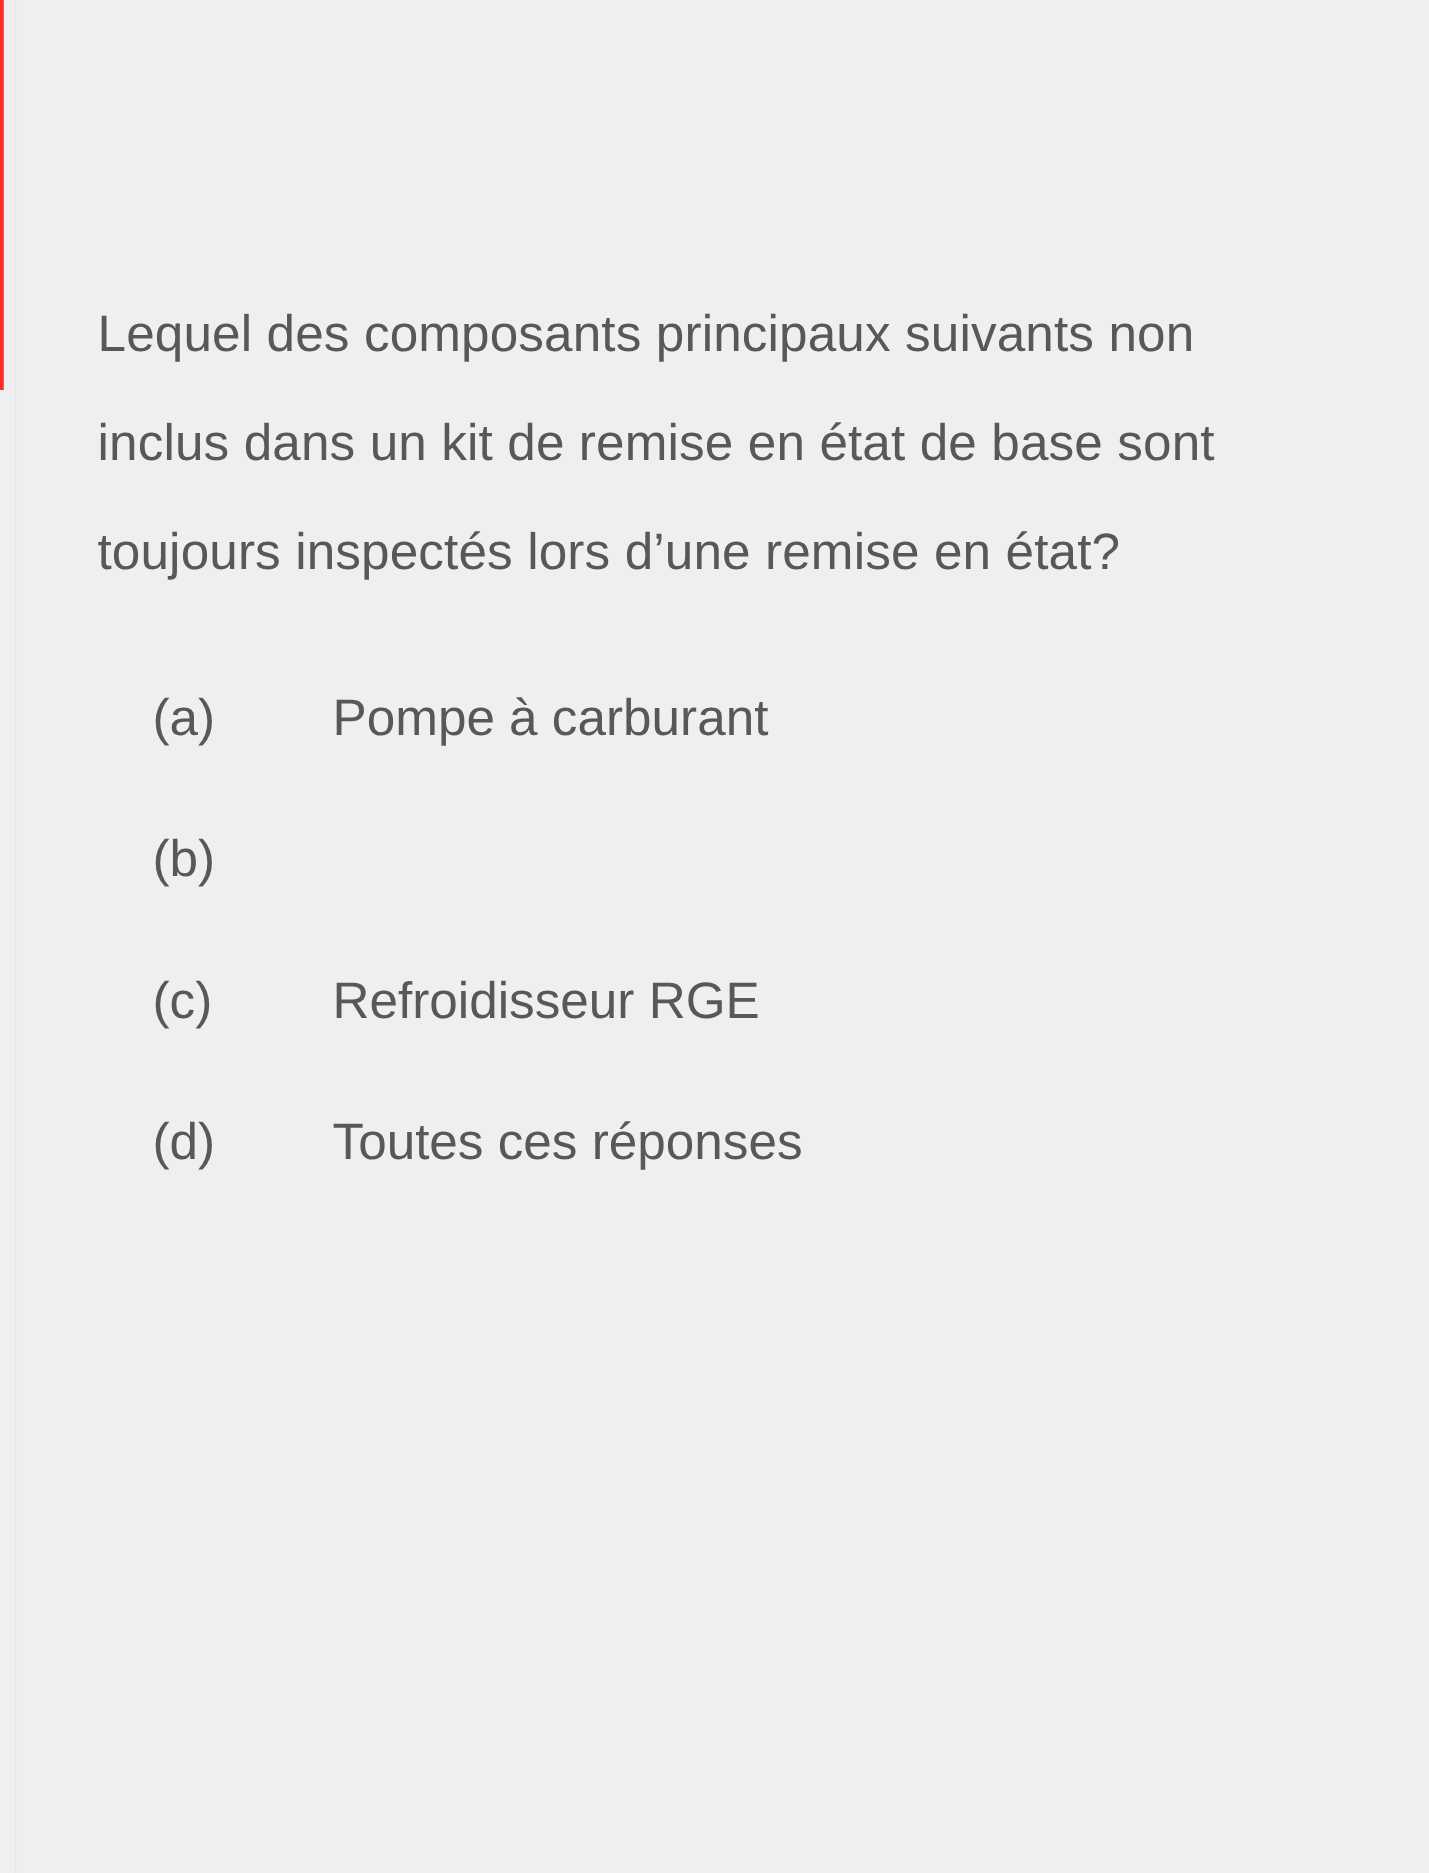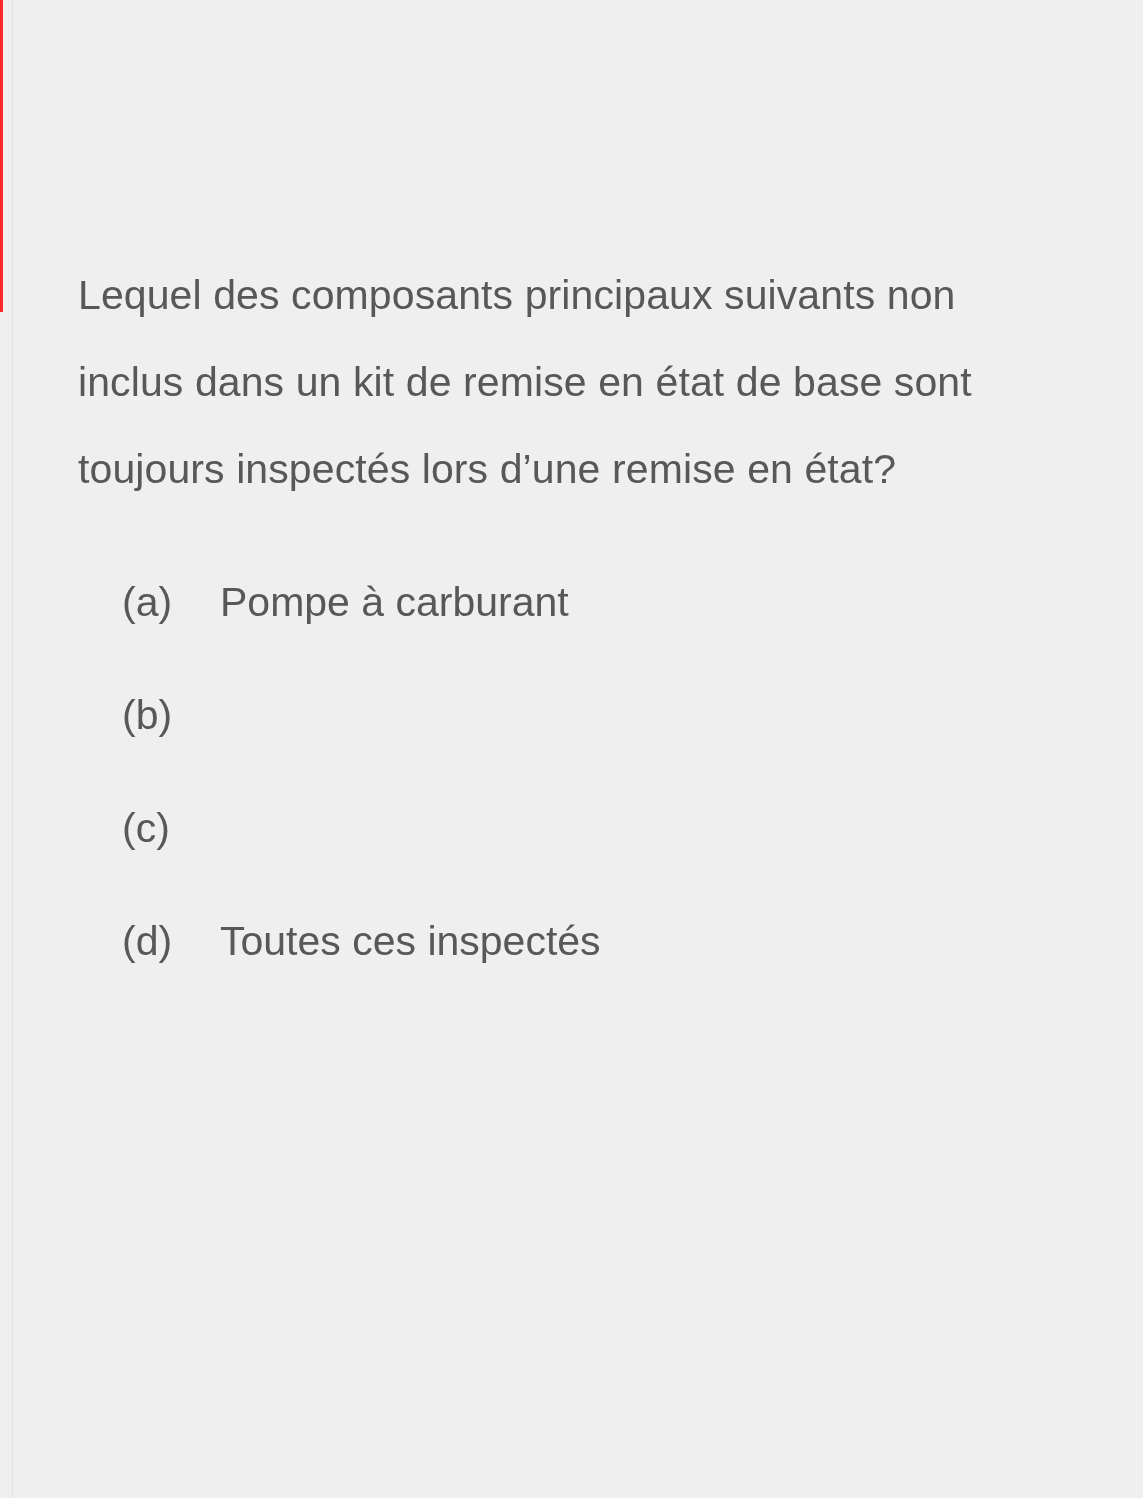--- a/index.html
+++ b/index.html
@@ -34,21 +34,21 @@
     position: absolute;
     left: 12px;
     top: 0;
     width: 1px;
     height: 1498px;
     background: #e4e4e4;
   }
   .content {
     position: absolute;
     left: 78px;
-    top: 252px;
+    top: 224px;
     width: 1000px;
   }
   .question {
     font-size: 41px;
     line-height: 87px;
     color: #58585a;
     letter-spacing: 0.1px;
     font-weight: 400;
     max-width: 990px;
   }
@@ -63,20 +63,21 @@
     line-height: 62px;
     color: #58585a;
     margin-bottom: 51px;
   }
   .option-marker {
     width: 98px;
     flex: 0 0 98px;
   }
   .option-text {
     flex: 1 1 auto;
+    margin-left: 46px;
   }
 </style>
 </head>
 <body>
 
 <div class="page">
 
   <div class="margin-mark"></div>
   <div class="edge-rule"></div>
 
@@ -90,22 +91,23 @@
         <span class="option-marker">(a)</span>
         <span class="option-text">Pompe à carburant</span>
       </div>
 
       <div class="option">
         <span class="option-marker">(b)</span>
       </div>
 
       <div class="option">
         <span class="option-marker">(c)</span>
+        <span class="option-text">Refroidisseur RGE</span>
       </div>
 
       <div class="option">
         <span class="option-marker">(d)</span>
-        <span class="option-text">Toutes ces inspectés</span>
+        <span class="option-text">Toutes ces réponses</span>
       </div>
 
     </div>
   </div>
 </div>
 
 </body></html>

